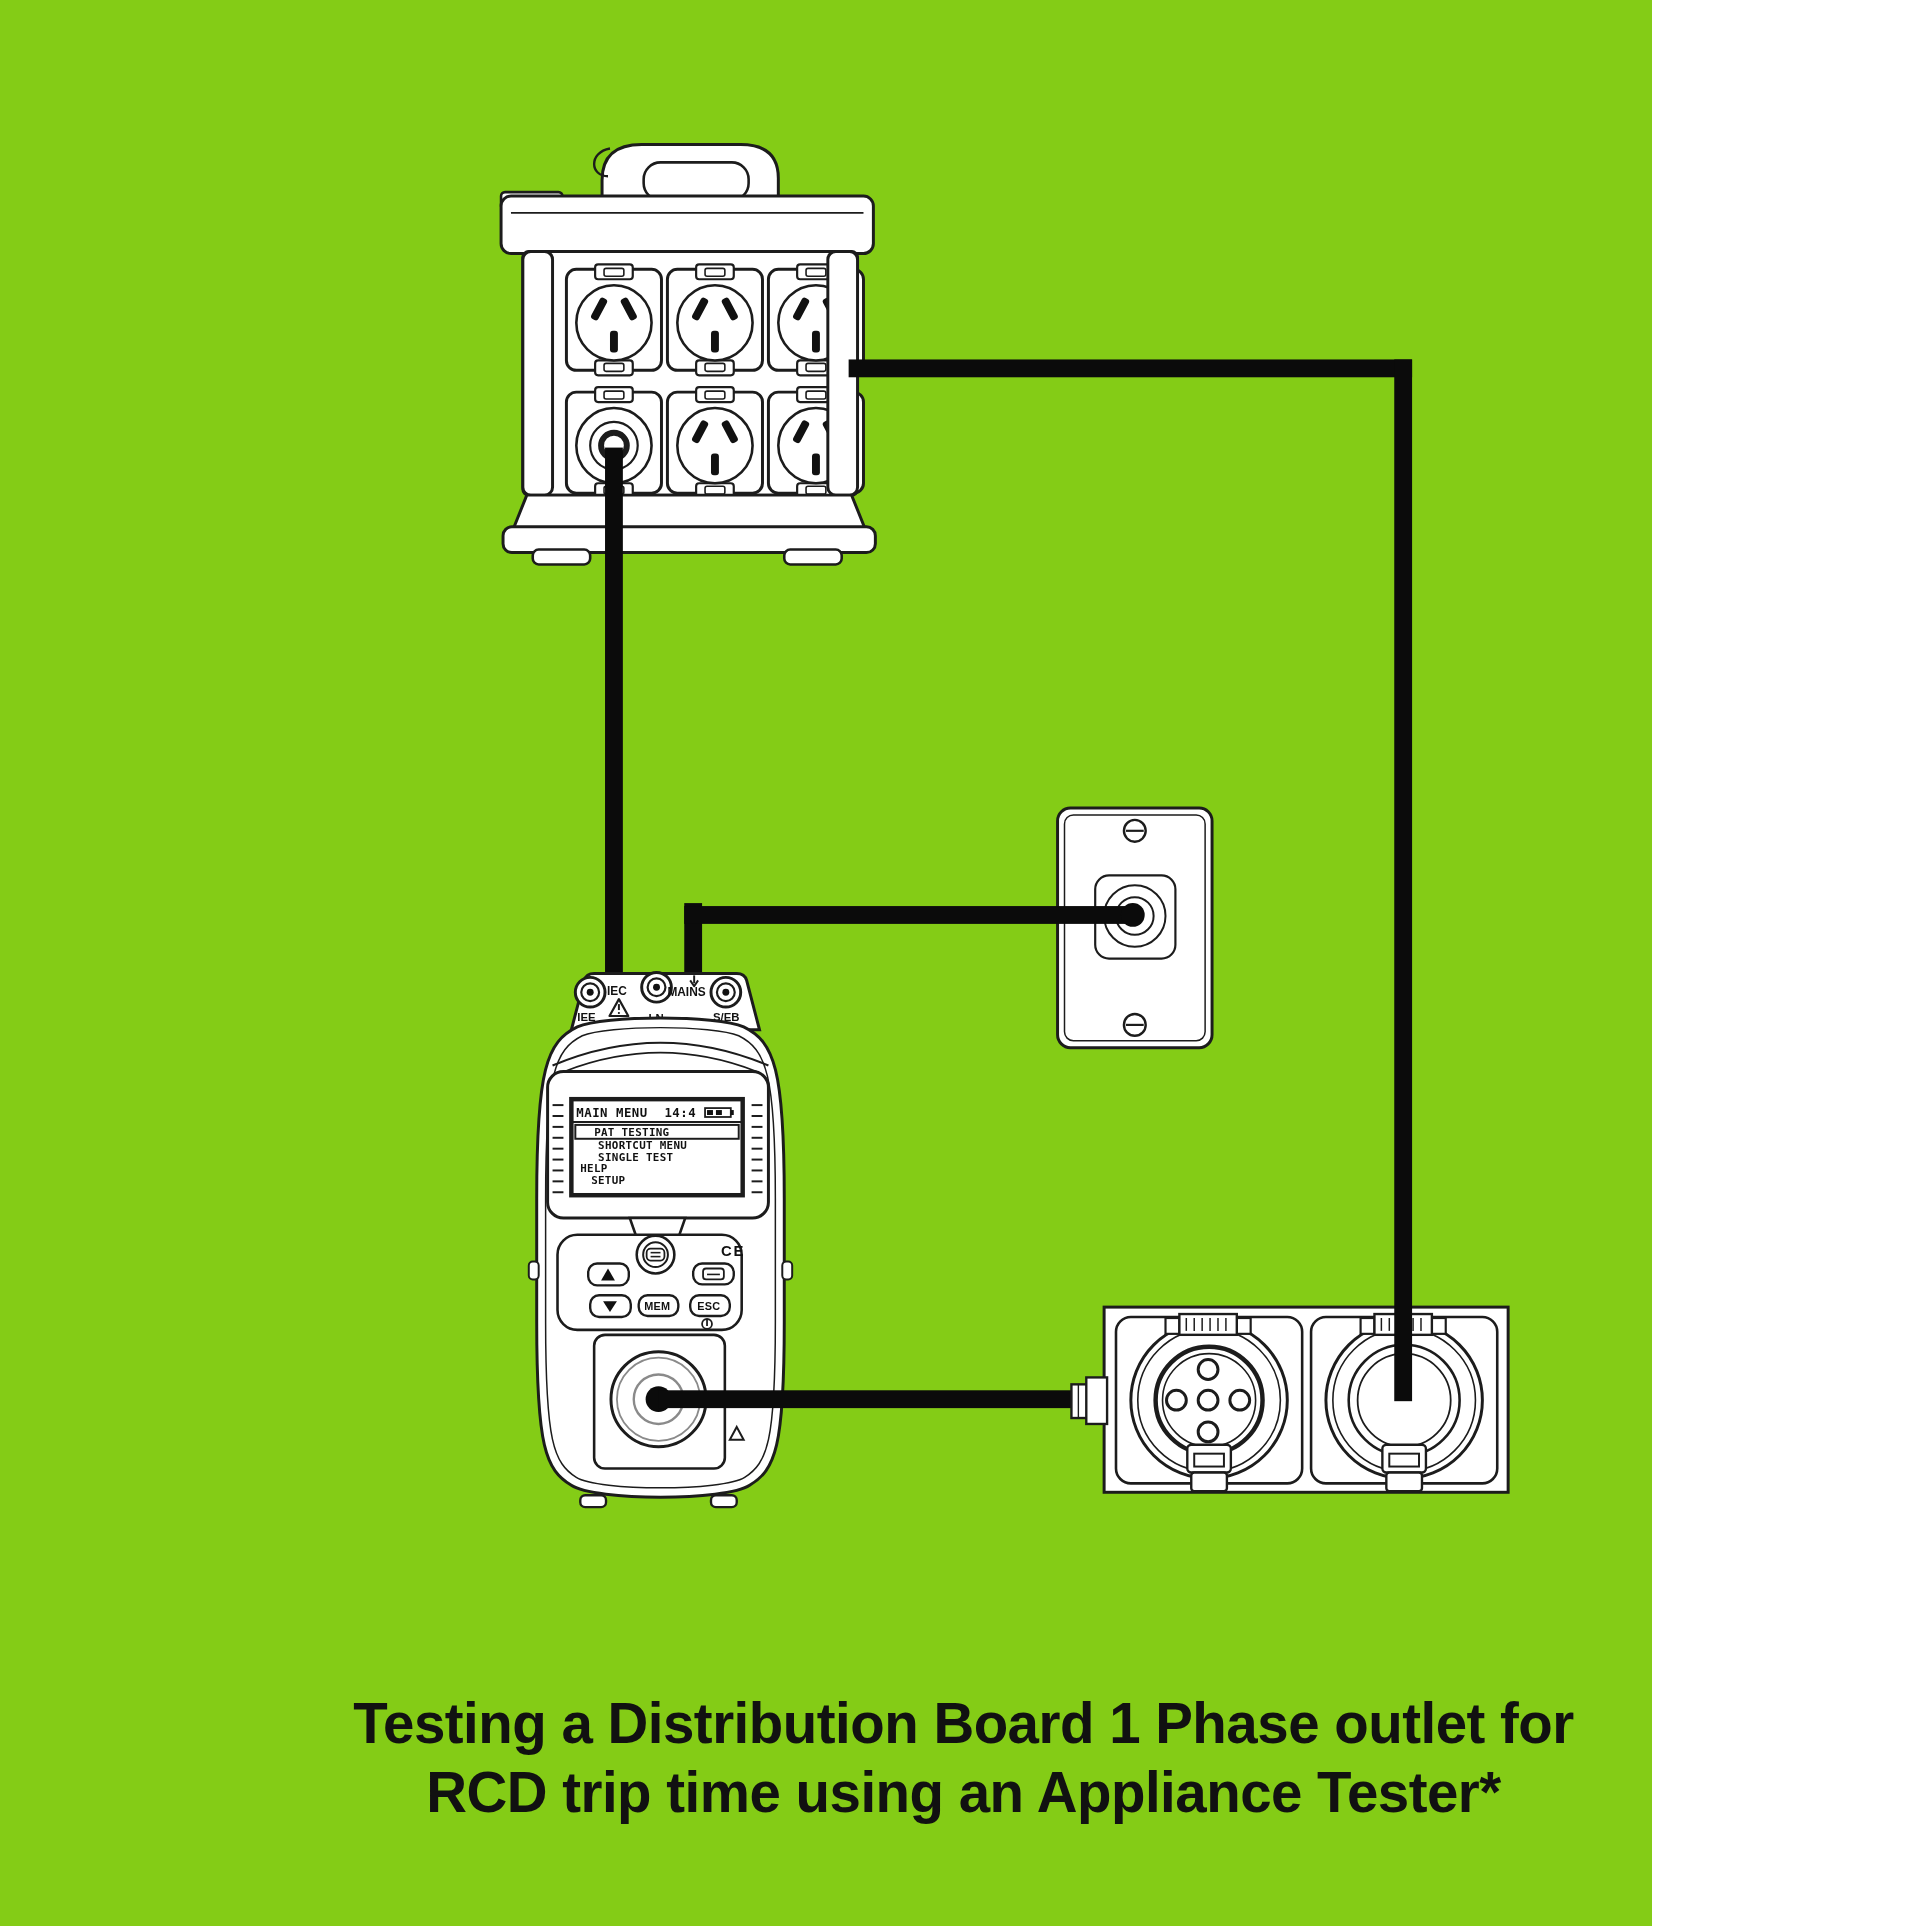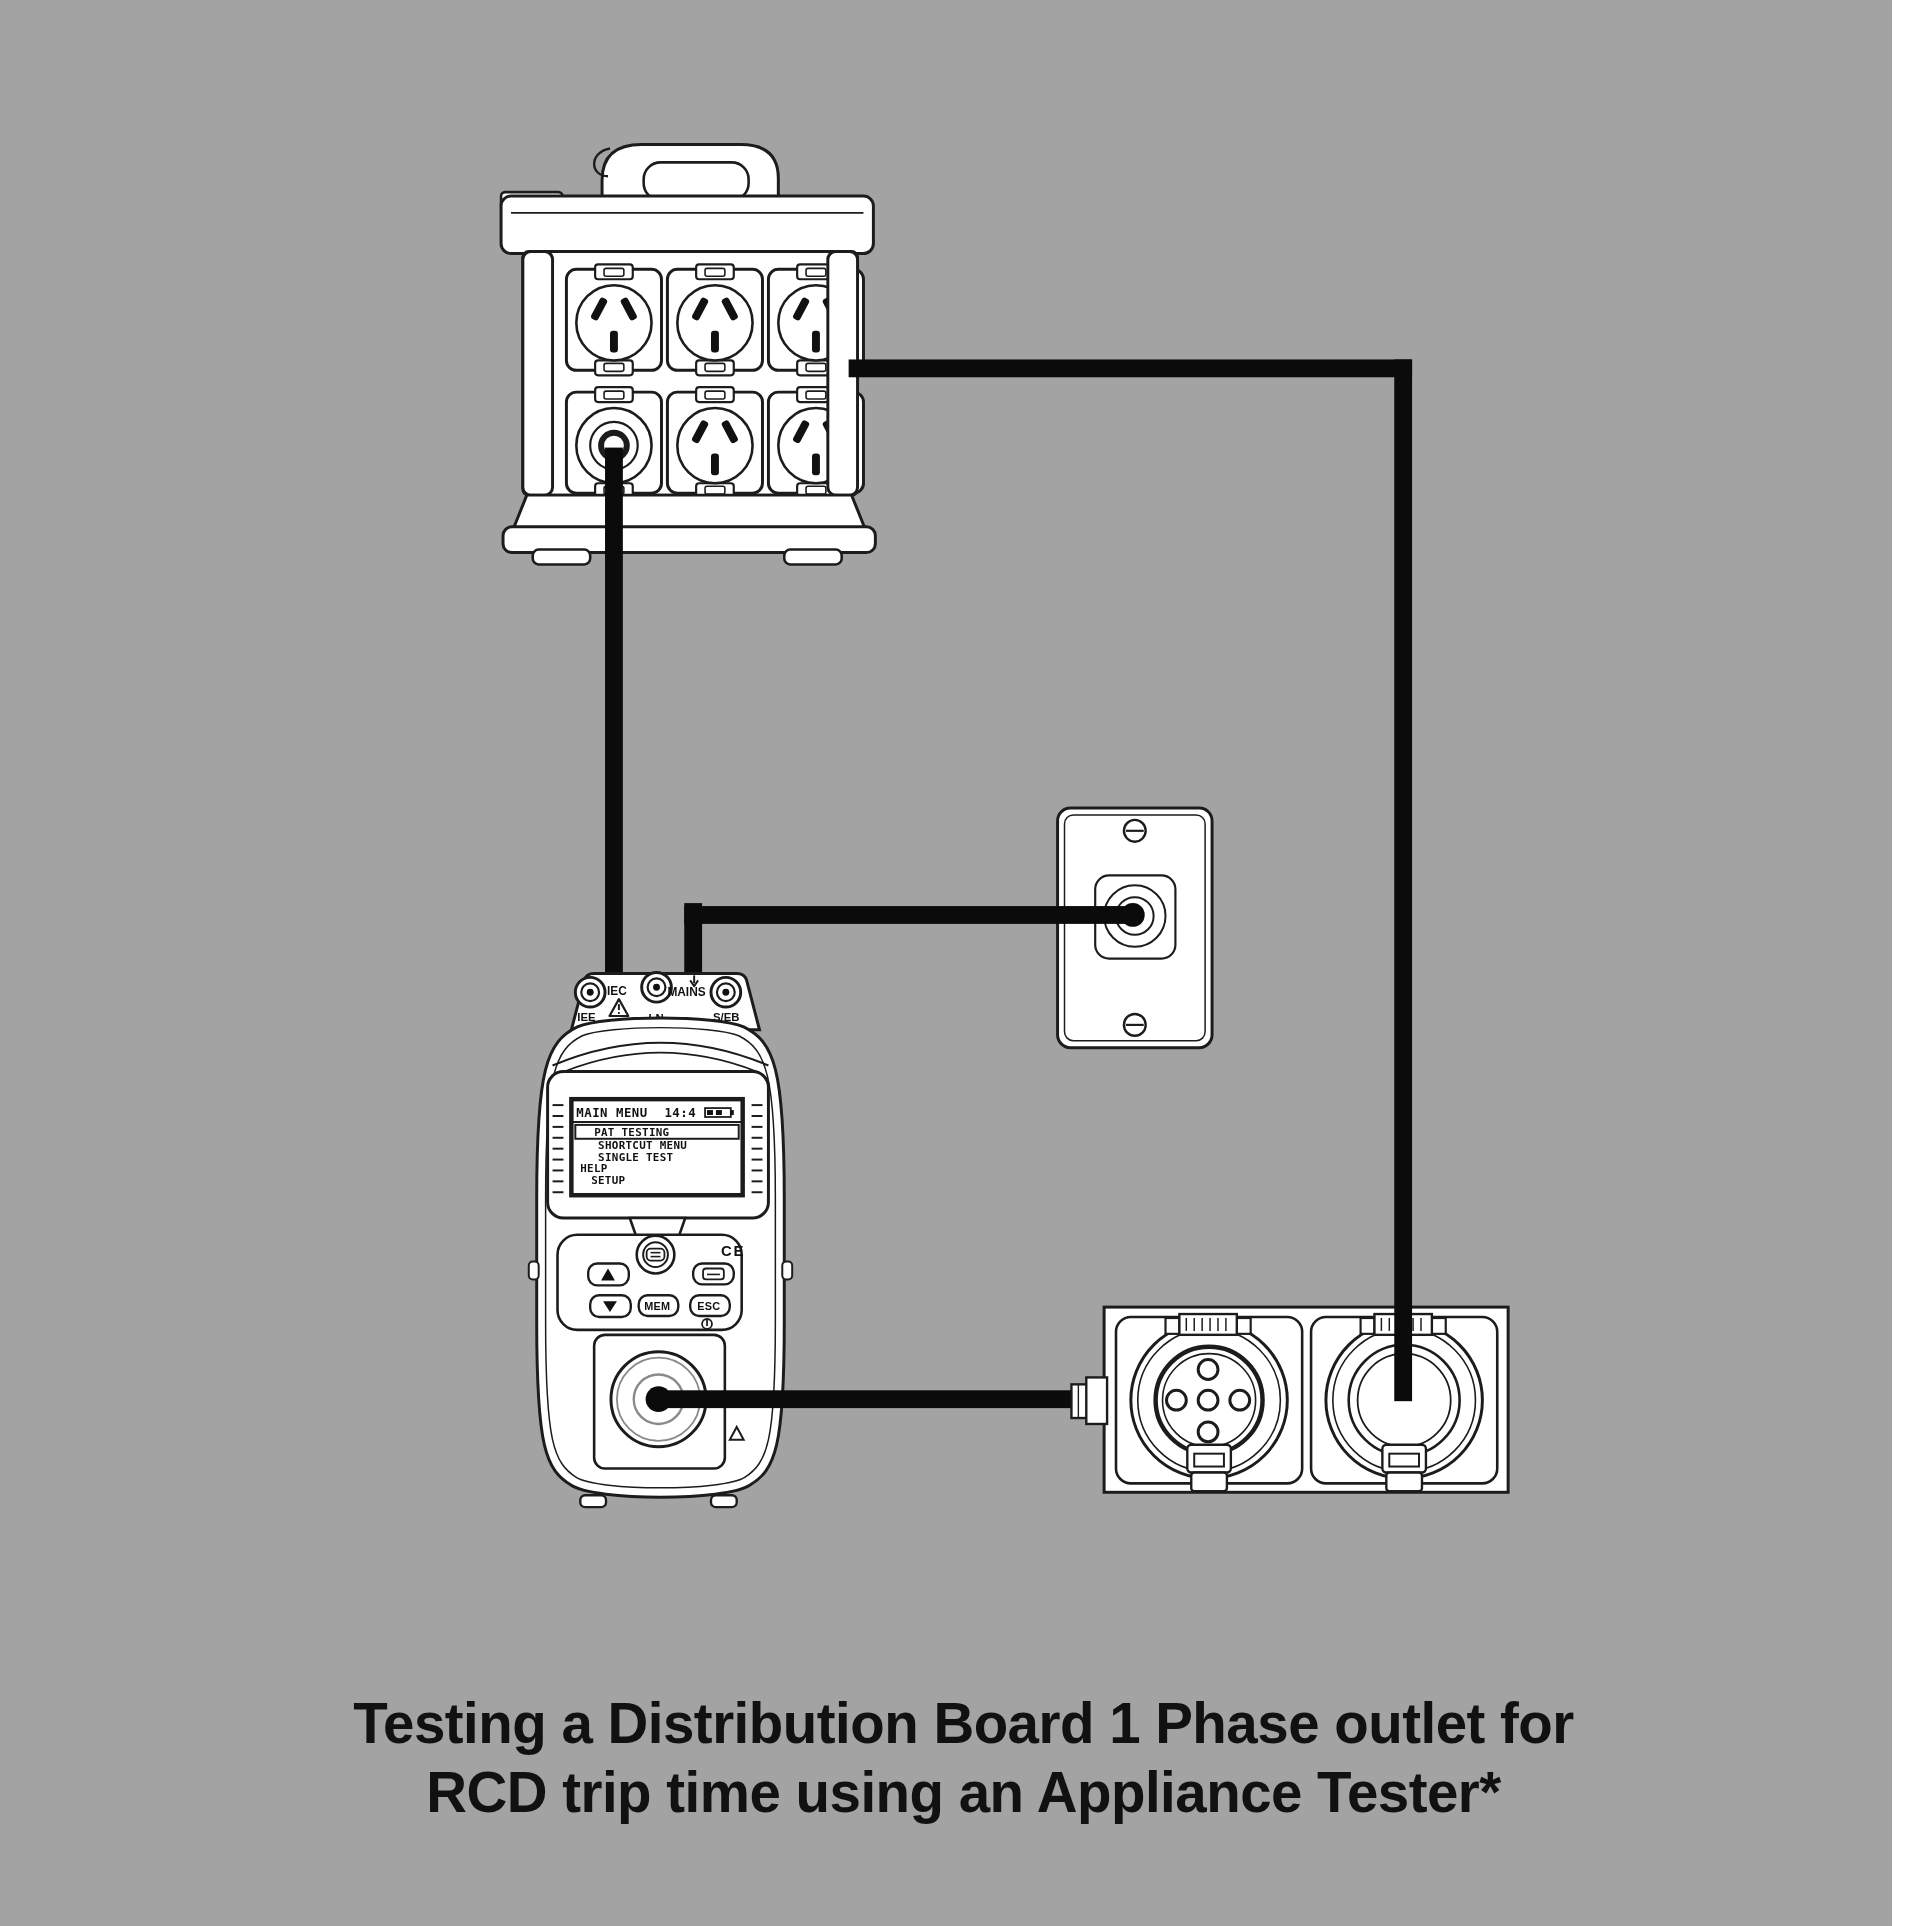--- a/index.html
+++ b/index.html
@@ -1,16 +1,16 @@
 <!DOCTYPE html>
 <html><head>
 <meta charset="utf-8">
 <style>
   html,body{margin:0;padding:0;background:#ffffff;}
-  .page{width:1892px;height:1927px;position:relative;background:#a3a3a3;overflow:hidden;}
+  .page{width:1652px;height:1927px;position:relative;background:#84cc16;overflow:hidden;}
   svg{display:block;}
   .w{fill:#ffffff;stroke:#1c1c1c;}
   .n{fill:none;stroke:#1c1c1c;}
   .blk{fill:#111111;stroke:none;}
   .cab{fill:#0b0b0b;stroke:none;}
   text{fill:#111;}
   .lbl{font-family:"Liberation Sans",sans-serif;font-weight:bold;font-size:12px;}
   .lbl-sm{font-family:"Liberation Sans",sans-serif;font-weight:bold;font-size:11.5px;}
   .scr-h{font-family:"DejaVu Sans Mono",monospace;font-weight:bold;font-size:12.5px;letter-spacing:.5px;}
   .scr-i{font-family:"DejaVu Sans Mono",monospace;font-weight:bold;font-size:11px;letter-spacing:.3px;}

